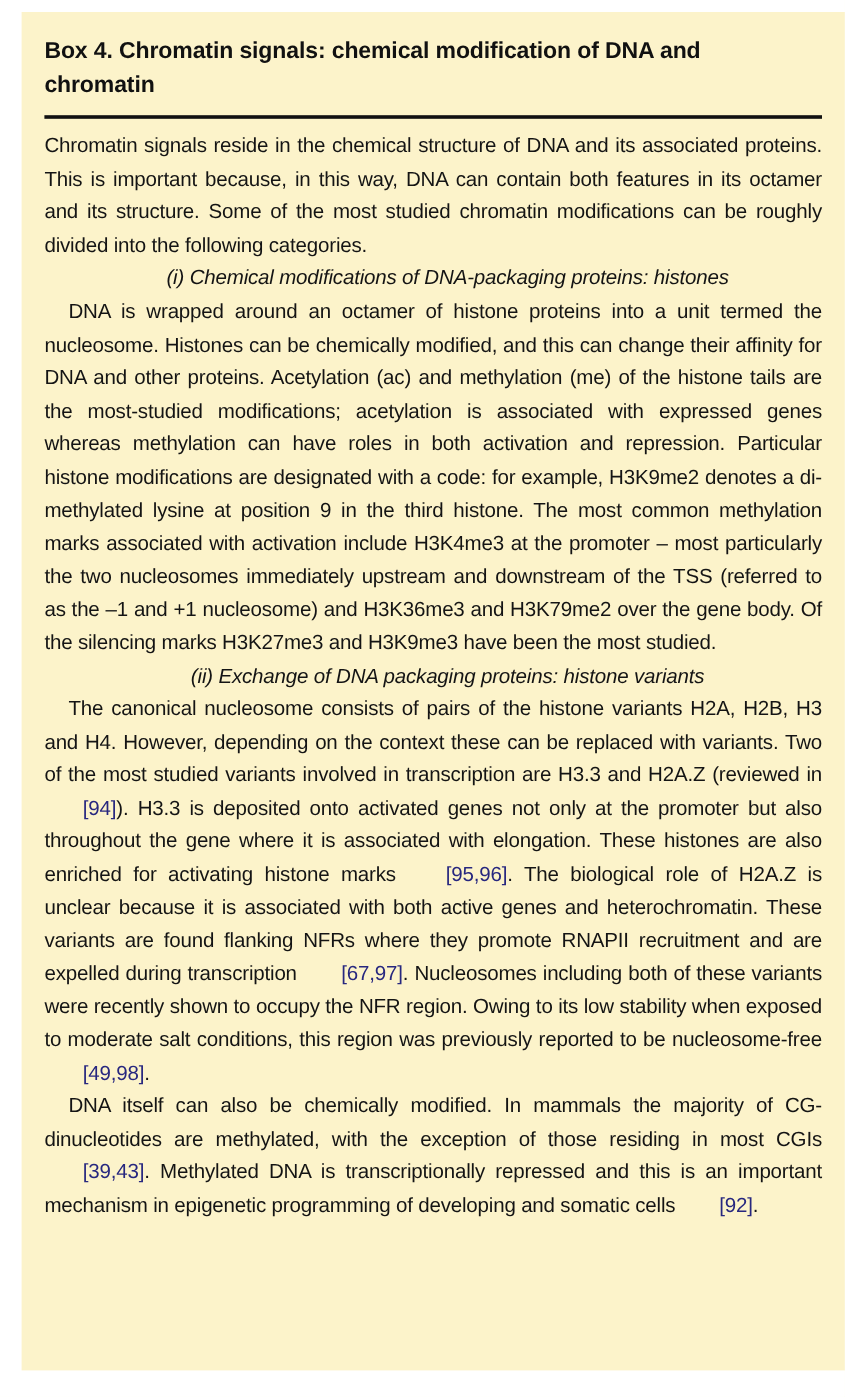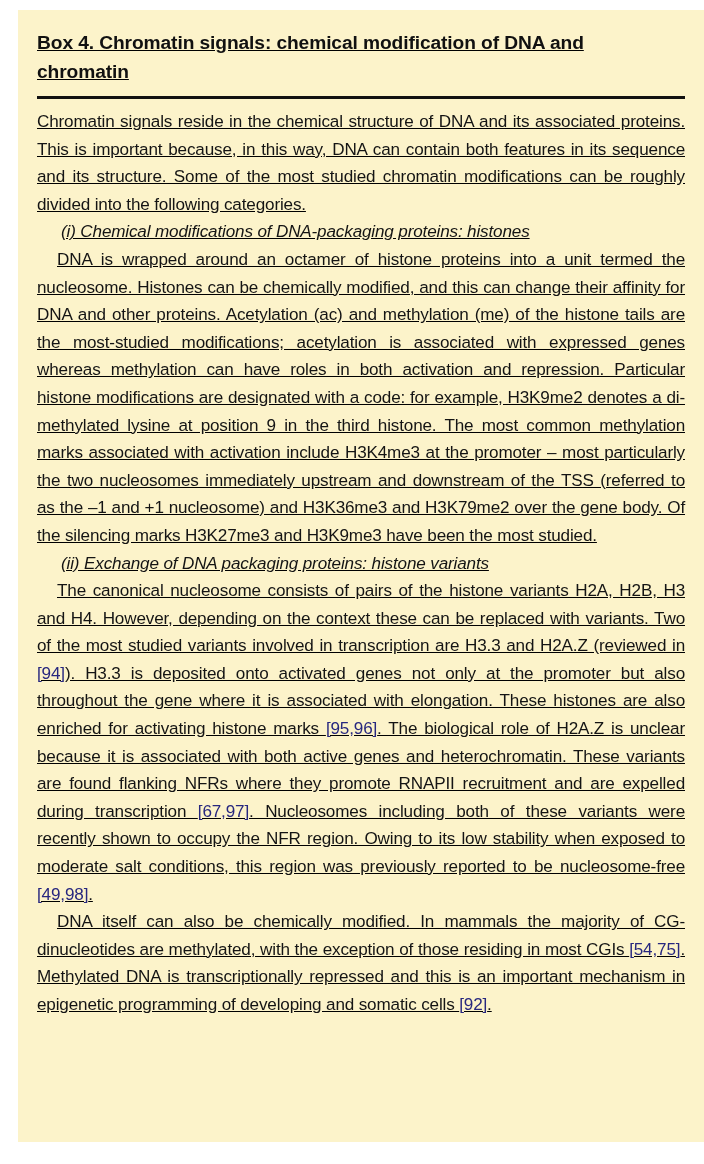--- a/index.html
+++ b/index.html
@@ -17,21 +17,20 @@
     position: absolute;
     left: 18px;
     top: 10px;
     width: 686px;
     height: 1132px;
     background: #fcf3ca;
     box-sizing: border-box;
   }
   #inner {
     padding: 18px 19px 0 19px;
-    text-decoration: underline;
   }
   .box-title {
     font-size: 19.2px;
     font-weight: bold;
     line-height: 29px;
     color: #111111;
     letter-spacing: -0.1px;
     margin: 0;
     padding: 0 18px 0 0;
   }
@@ -54,44 +53,45 @@
   p.para {
     margin: 0;
     text-indent: 0;
   }
   p.para.indent {
     text-indent: 20px;
   }
   p.subhead {
     margin: 0;
     font-style: italic;
-    text-align: left;
+    text-align: center;
     text-indent: 24px;
   }
   .cite {
     color: #27277f;
+    margin-left: 32px;
   }
 </style>
 </head>
 <body>
 
 <div id="box">
   <div id="inner">
 
     <h1 class="box-title">Box 4. Chromatin signals: chemical modification of DNA and chromatin</h1>
 
     <div class="title-rule"></div>
 
     <div class="body-col">
 
-      <p class="para">Chromatin signals reside in the chemical structure of DNA and its associated proteins. This is important because, in this way, DNA can contain both features in its sequence and its structure. Some of the most studied chromatin modifications can be roughly divided into the following categories.</p>
+      <p class="para">Chromatin signals reside in the chemical structure of DNA and its associated proteins. This is important because, in this way, DNA can contain both features in its octamer and its structure. Some of the most studied chromatin modifications can be roughly divided into the following categories.</p>
 
       <p class="subhead">(i) Chemical modifications of DNA-packaging proteins: histones</p>
       <p class="para indent">DNA is wrapped around an octamer of histone proteins into a unit termed the nucleosome. Histones can be chemically modified, and this can change their affinity for DNA and other proteins. Acetylation (ac) and methylation (me) of the histone tails are the most-studied modifications; acetylation is associated with expressed genes whereas methylation can have roles in both activation and repression. Particular histone modifications are designated with a code: for example, H3K9me2 denotes a di-methylated lysine at position 9 in the third histone. The most common methylation marks associated with activation include H3K4me3 at the promoter – most particularly the two nucleosomes immediately upstream and downstream of the TSS (referred to as the –1 and +1 nucleosome) and H3K36me3 and H3K79me2 over the gene body. Of the silencing marks H3K27me3 and H3K9me3 have been the most studied.</p>
 
       <p class="subhead">(ii) Exchange of DNA packaging proteins: histone variants</p>
       <p class="para indent">The canonical nucleosome consists of pairs of the histone variants H2A, H2B, H3 and H4. However, depending on the context these can be replaced with variants. Two of the most studied variants involved in transcription are H3.3 and H2A.Z (reviewed in <span class="cite">[94]</span>). H3.3 is deposited onto activated genes not only at the promoter but also throughout the gene where it is associated with elongation. These histones are also enriched for activating histone marks <span class="cite">[95,96]</span>. The biological role of H2A.Z is unclear because it is associated with both active genes and heterochromatin. These variants are found flanking NFRs where they promote RNAPII recruitment and are expelled during transcription <span class="cite">[67,97]</span>. Nucleosomes including both of these variants were recently shown to occupy the NFR region. Owing to its low stability when exposed to moderate salt conditions, this region was previously reported to be nucleosome-free <span class="cite">[49,98]</span>.</p>
 
-      <p class="para indent">DNA itself can also be chemically modified. In mammals the majority of CG-dinucleotides are methylated, with the exception of those residing in most CGIs <span class="cite">[54,75]</span>. Methylated DNA is transcriptionally repressed and this is an important mechanism in epigenetic programming of developing and somatic cells <span class="cite">[92]</span>.</p>
+      <p class="para indent">DNA itself can also be chemically modified. In mammals the majority of CG-dinucleotides are methylated, with the exception of those residing in most CGIs <span class="cite">[39,43]</span>. Methylated DNA is transcriptionally repressed and this is an important mechanism in epigenetic programming of developing and somatic cells <span class="cite">[92]</span>.</p>
 
     </div>
   </div>
 </div>
 
 </body></html>

